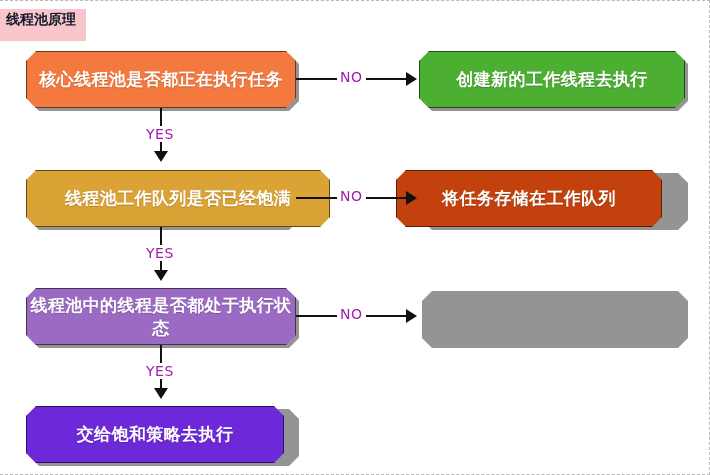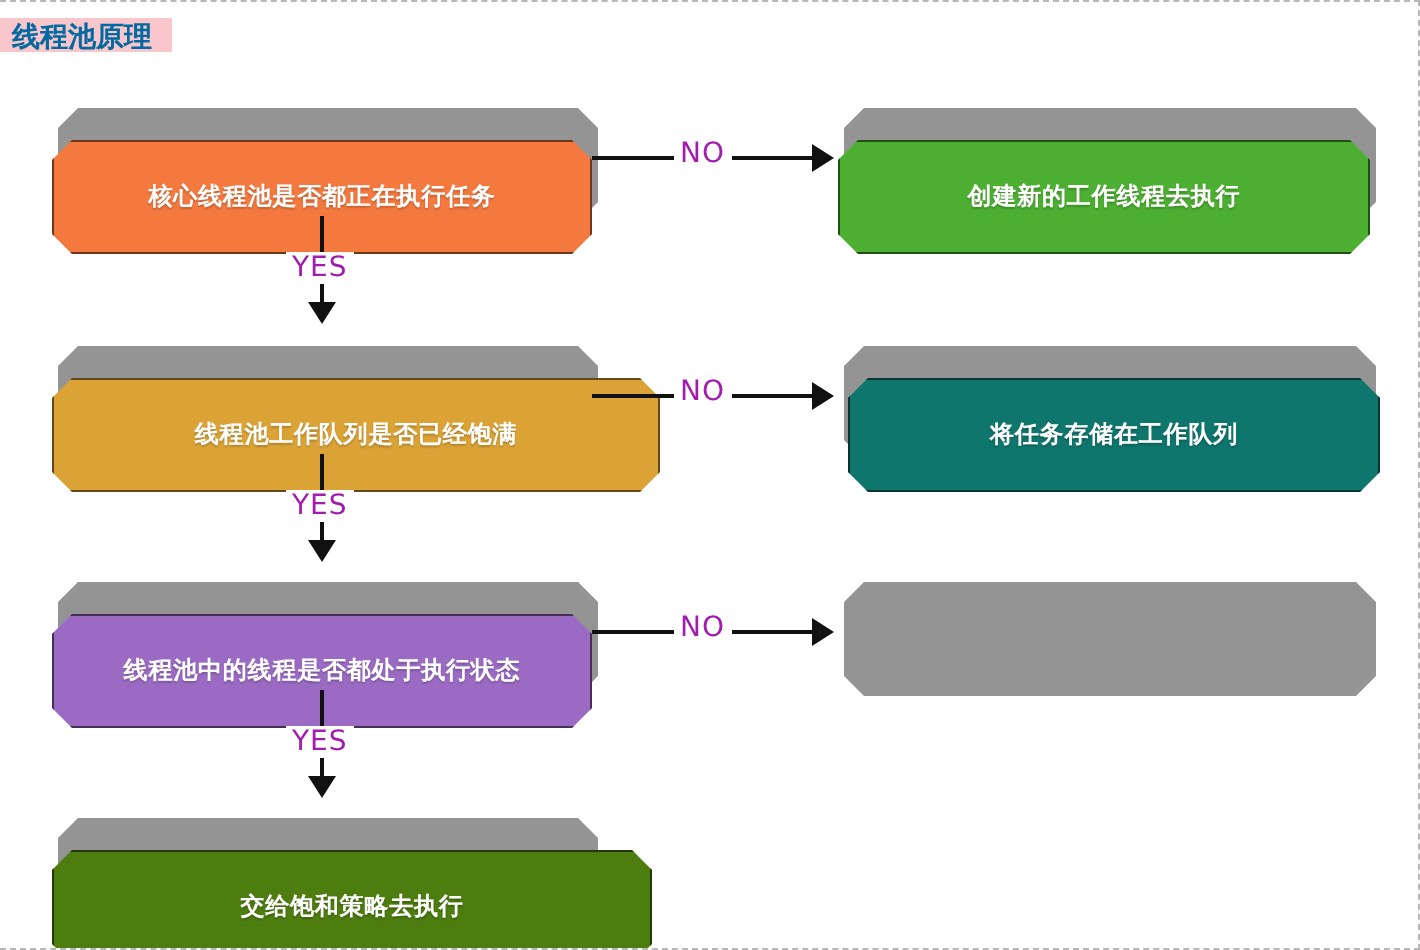--- a/index.html
+++ b/index.html
@@ -20,52 +20,51 @@
     border-top: 1px dashed #b8b8b8;
     border-right: 1px dashed #b8b8b8;
     border-bottom: 1px dashed #b8b8b8;
   }
 
   
   #title-chip {
     position: absolute;
     left: 0px;
     top: 8px;
-    height: 17px;
+    height: 32px;
     line-height: 21px;
     padding: 0 10px 0 6px;
     background: #f9c6cb;
-    color: #0369a1;
+    color: #0f172a;
     font-size: 14px;
     font-weight: bold;
     white-space: nowrap;
   }
 
   
   .node {
     position: absolute;
     box-sizing: border-box;
     display: flex;
     align-items: center;
     justify-content: center;
     color: #ffffff;
-    font-size: 12px;
+    font-size: 17px;
     font-weight: bold;
     letter-spacing: 0.4px;
     text-align: center;
     border: 1px solid rgba(0,0,0,0.55);
     
     clip-path: polygon(
       10px 0, calc(100% - 10px) 0,
       100% 10px, 100% calc(100% - 10px),
       calc(100% - 10px) 100%, 10px 100%,
       0 calc(100% - 10px), 0 10px
     );
     text-shadow: 0 1px 1px rgba(0,0,0,0.20);
-    margin-top: 19px;
   }
   .node-shadow {
     position: absolute;
     background: rgba(60,60,60,0.55);
     clip-path: polygon(
       10px 0, calc(100% - 10px) 0,
       100% 10px, 100% calc(100% - 10px),
       calc(100% - 10px) 100%, 10px 100%,
       0 calc(100% - 10px), 0 10px
     );
@@ -127,21 +126,21 @@
   <div class="edge-label" style="left:337px; top:68px;">NO</div>
 
   <div class="vline" style="left:160px; top:107px; height:45px;"></div>
   <div class="arrow-down" style="left:154px; top:150px;"></div>
   <div class="edge-label" style="left:143px; top:125px;">YES</div>
 
   <div class="node-shadow" style="left:29px;  top:172px; width:270px; height:57px;"></div>
   <div class="node" style="left:26px; top:169px; width:304px; height:57px; background:#dba336;">线程池工作队列是否已经饱满</div>
 
   <div class="node-shadow" style="left:422px; top:172px; width:266px; height:57px;"></div>
-  <div class="node" style="left:424px; top:169px; width:266px; height:57px; background:#0f766e;">将任务存储在工作队列</div>
+  <div class="node" style="left:396px; top:169px; width:266px; height:57px; background:#c2410c;">将任务存储在工作队列</div>
 
   <div class="hline" style="left:296px; top:196px; width:112px;"></div>
   <div class="arrow-right" style="left:406px; top:190px;"></div>
   <div class="edge-label" style="left:337px; top:187px;">NO</div>
 
   <div class="vline" style="left:160px; top:226px; height:45px;"></div>
   <div class="arrow-down" style="left:154px; top:269px;"></div>
   <div class="edge-label" style="left:143px; top:244px;">YES</div>
 
   <div class="node-shadow" style="left:29px;  top:290px; width:270px; height:57px;"></div>
@@ -151,15 +150,15 @@
 
   <div class="hline" style="left:296px; top:314px; width:112px;"></div>
   <div class="arrow-right" style="left:406px; top:308px;"></div>
   <div class="edge-label" style="left:337px; top:305px;">NO</div>
 
   <div class="vline" style="left:160px; top:344px; height:45px;"></div>
   <div class="arrow-down" style="left:154px; top:387px;"></div>
   <div class="edge-label" style="left:143px; top:362px;">YES</div>
 
   <div class="node-shadow" style="left:29px;  top:408px; width:270px; height:57px;"></div>
-  <div class="node" style="left:26px; top:405px; width:300px; height:57px; background:#4d7c0f;">交给饱和策略去执行</div>
+  <div class="node" style="left:26px; top:405px; width:258px; height:57px; background:#6d28d9;">交给饱和策略去执行</div>
 
 </div>
 
 </body></html>

